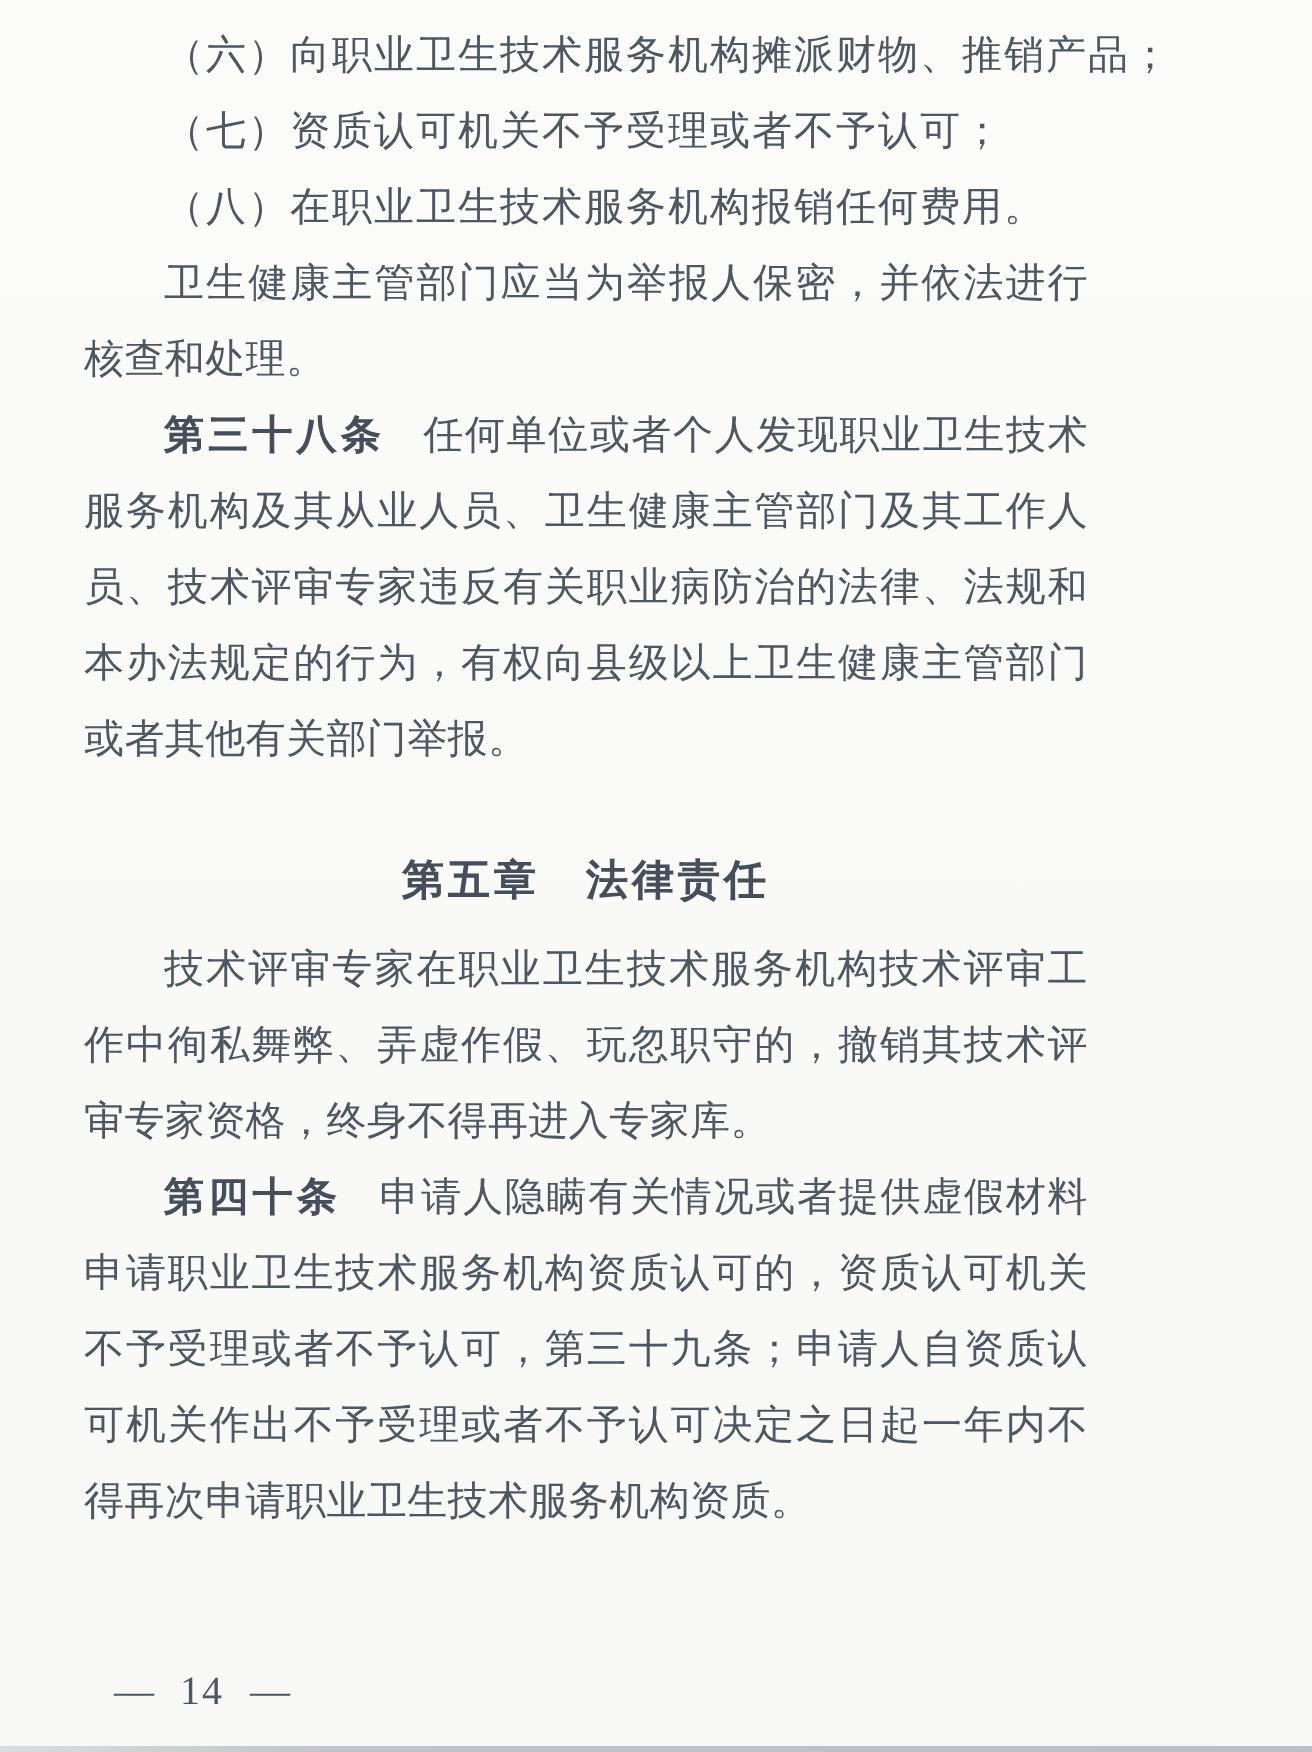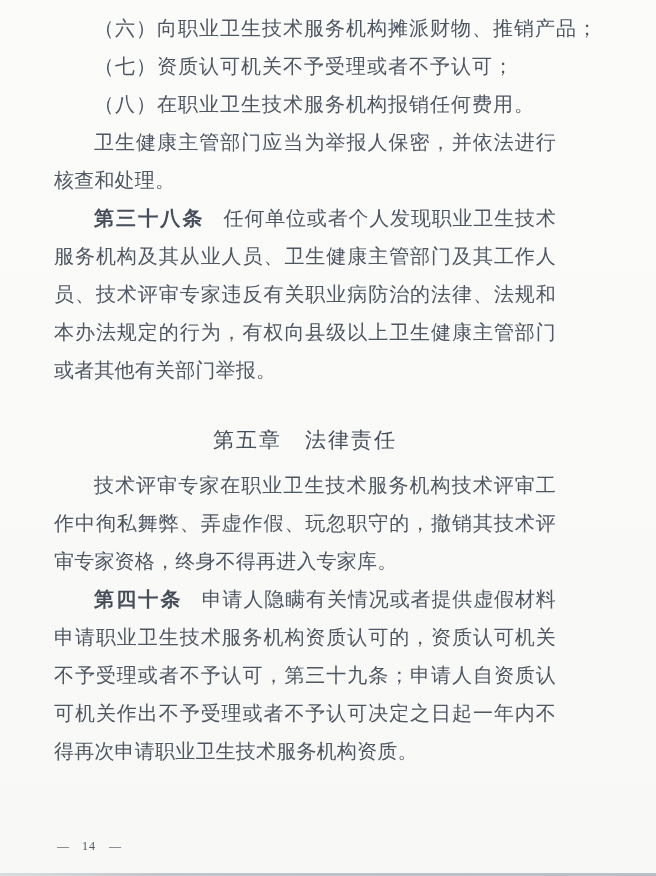--- a/index.html
+++ b/index.html
@@ -14,21 +14,21 @@
     position: relative;
     width: 656px;
     height: 876px;
     background: linear-gradient(180deg, var(--bg) 0%, #f8f8f6 100%);
     overflow: hidden;
     font-family: "Liberation Serif", "DejaVu Serif", serif;
     color: var(--ink);
   }
   .content {
     position: absolute;
-    top: 0; left: 12px;
+    top: 0; left: 0;
     width: 580px;
     padding: 9px 36px 0 42px;
   }
   .line, .para {
     font-size: 20px;
     line-height: 38px;
     text-indent: 2em;
     color: var(--ink);
   }
   .line { letter-spacing: 1px; white-space: nowrap; }
@@ -38,33 +38,33 @@
     letter-spacing: 0.2px;
   }
   .artnum {
     font-weight: bold;
     color: var(--ink-bold);
     margin-right: 19px;
     letter-spacing: 1.5px;
   }
   .chapter {
     font-size: 21px;
-    font-weight: normal;
+    font-weight: bold;
     color: var(--ink-bold);
     text-align: center;
     line-height: 38px;
     letter-spacing: 2px;
     margin-top: 32px;
     margin-bottom: 7px;
   }
   .footer {
     position: absolute;
     top: 836px;
     left: 57px;
-    font-size: 12px;
+    font-size: 20px;
     line-height: 20px;
     color: var(--ink);
   }
   .footer span { margin-right: 13px; }
   .footer span:last-child { margin-right: 0; }
   .pagenum { letter-spacing: 1px; }
   .bottom-edge {
     position: absolute;
     left: 0; right: 0; bottom: 0;
     height: 3px;

